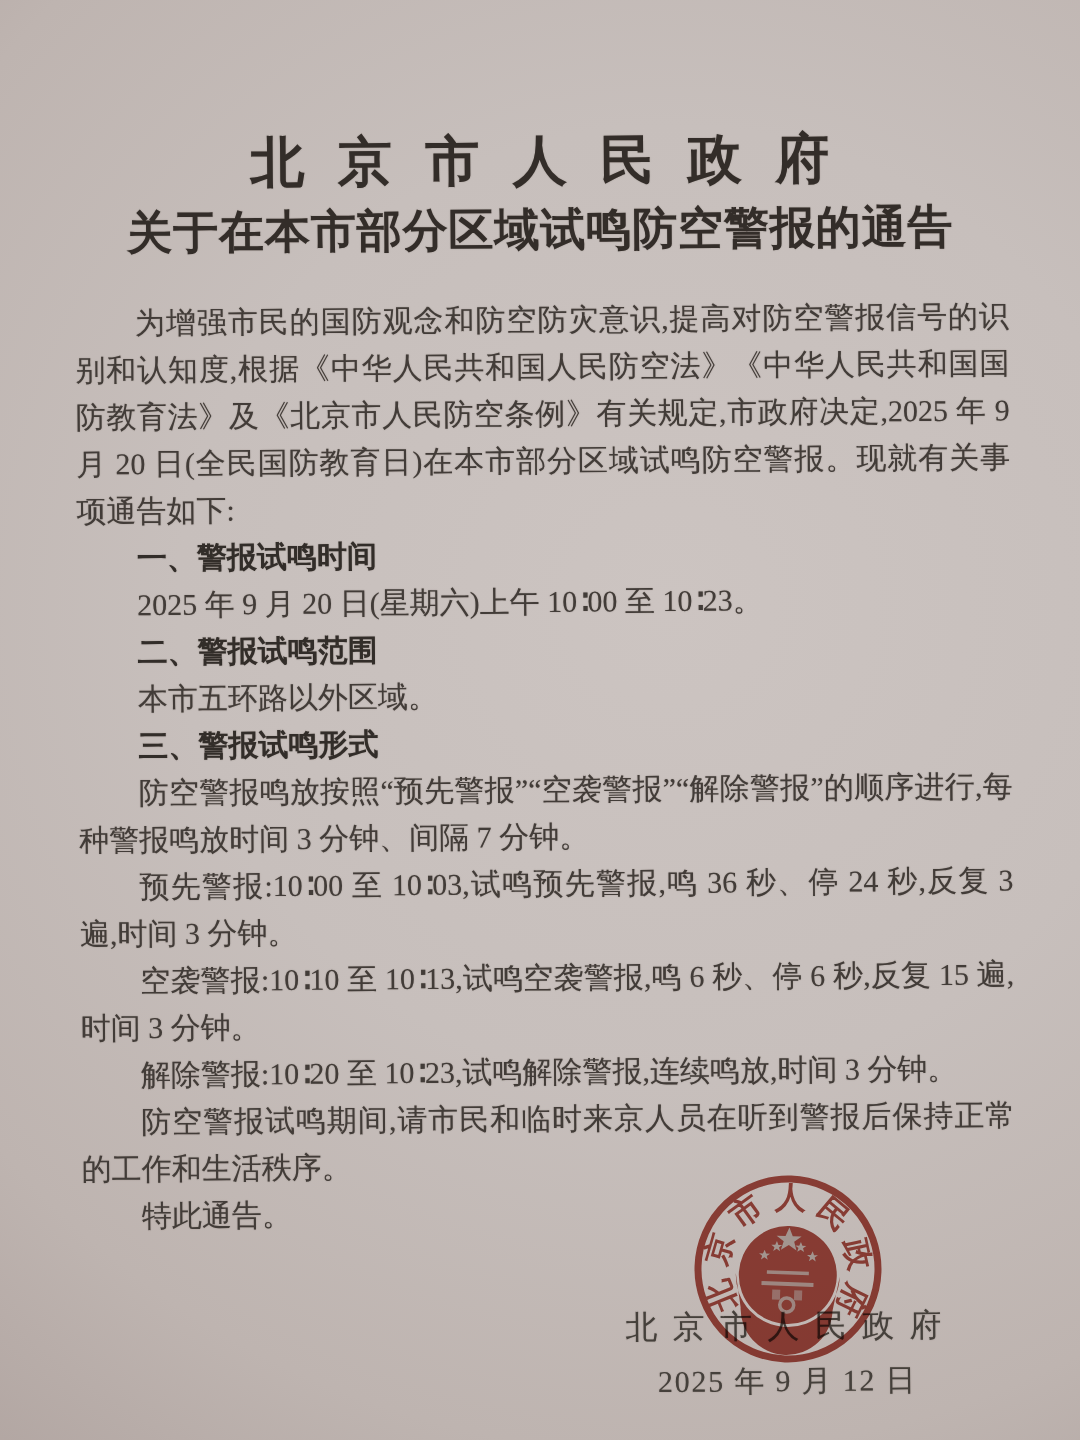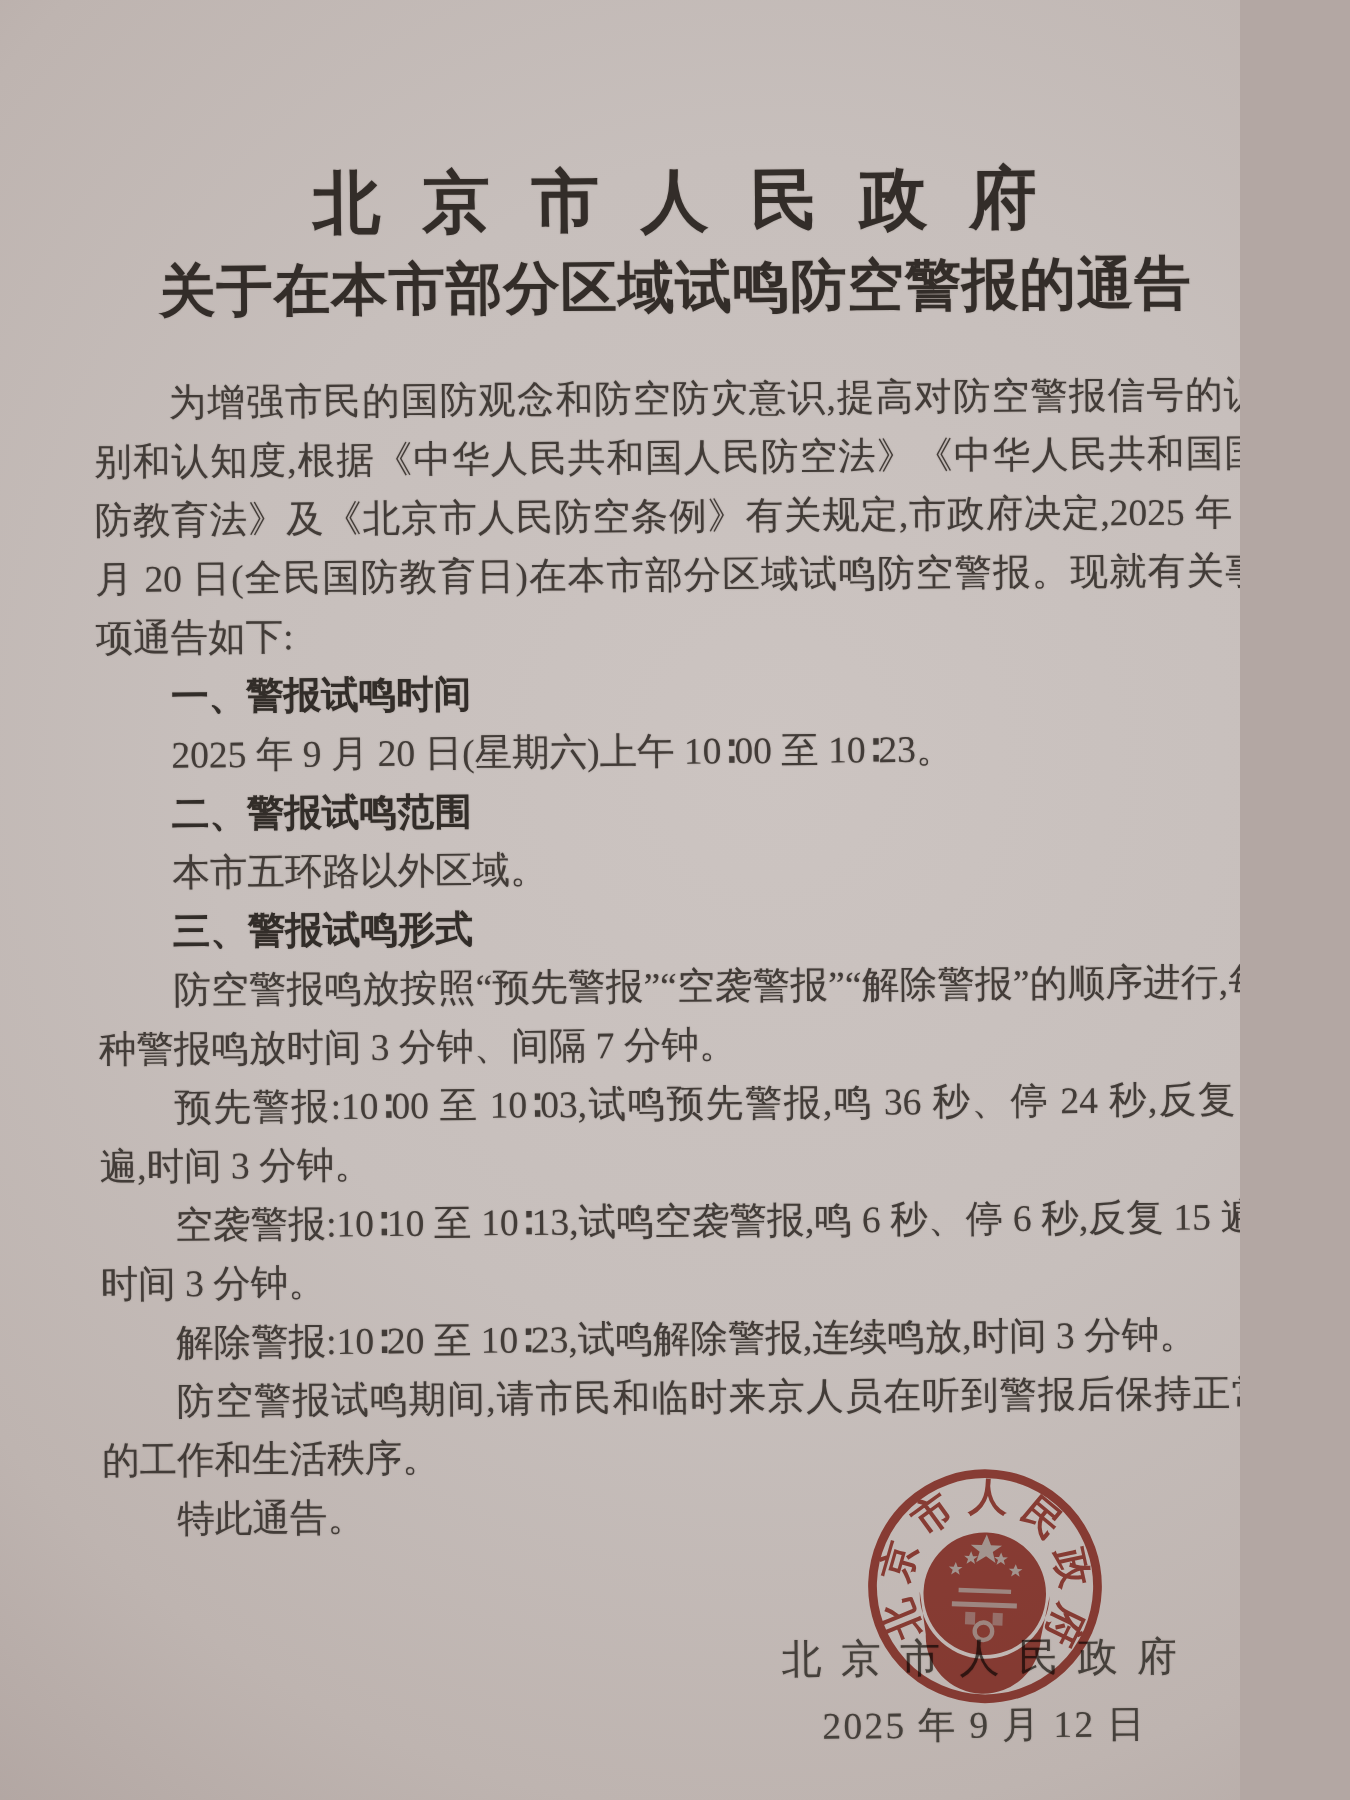--- a/index.html
+++ b/index.html
@@ -4,21 +4,21 @@
 <style>
   html, body { margin: 0; padding: 0; }
   body {
     width: 1080px; height: 1440px;
     overflow: hidden;
     font-family: "Liberation Serif", "DejaVu Serif", serif;
     background: #b3a7a3;
   }
   .page {
     position: relative;
-    width: 992px; height: 1440px;
+    width: 1080px; height: 1440px;
     background:
       radial-gradient(130% 95% at 62% 42%,
         #ccc4c1 0%, #c7bfbc 35%, #beb4b0 62%,
         #ab9e9a 88%, #a2938f 100%);
     overflow: hidden;
   }
   .content {
     position: absolute;
     left: 0; top: 0; width: 1080px;
     box-sizing: border-box;

